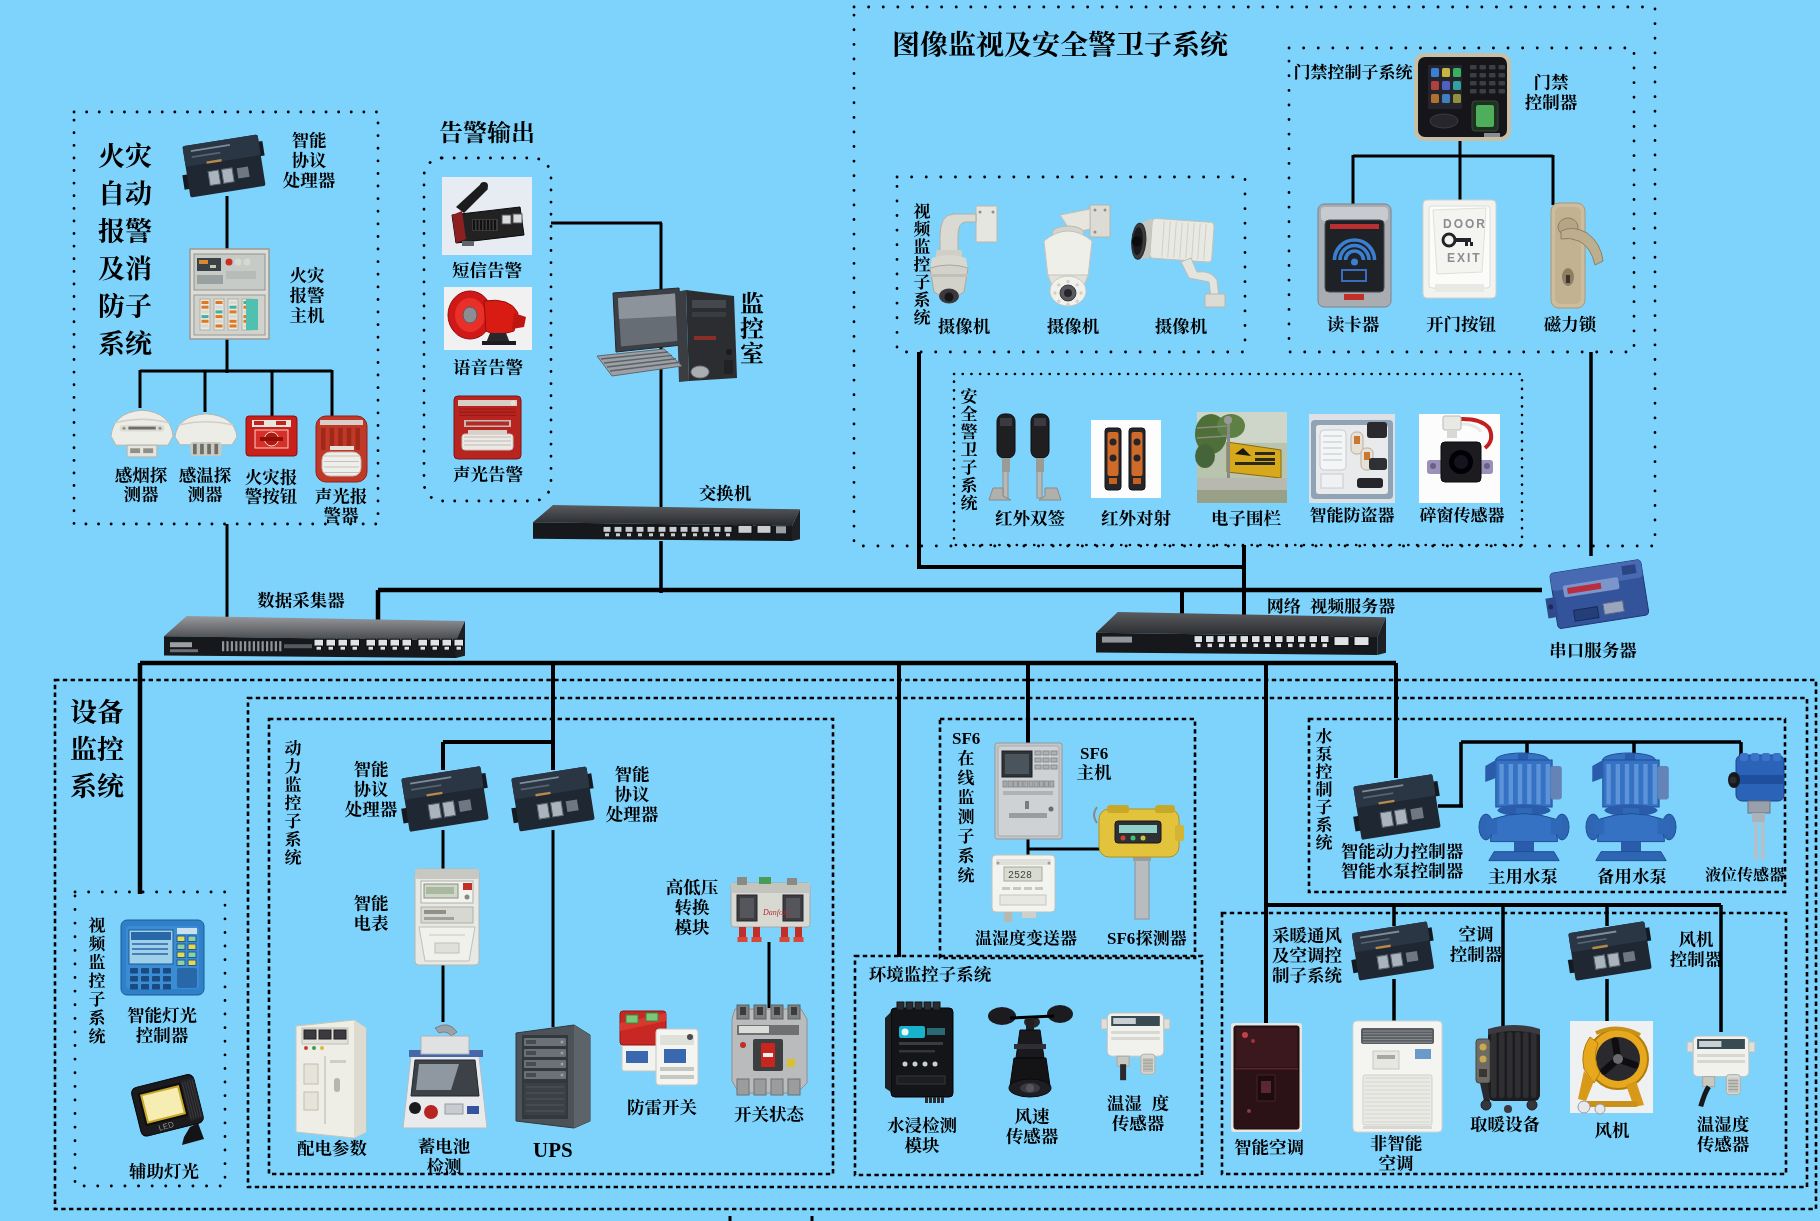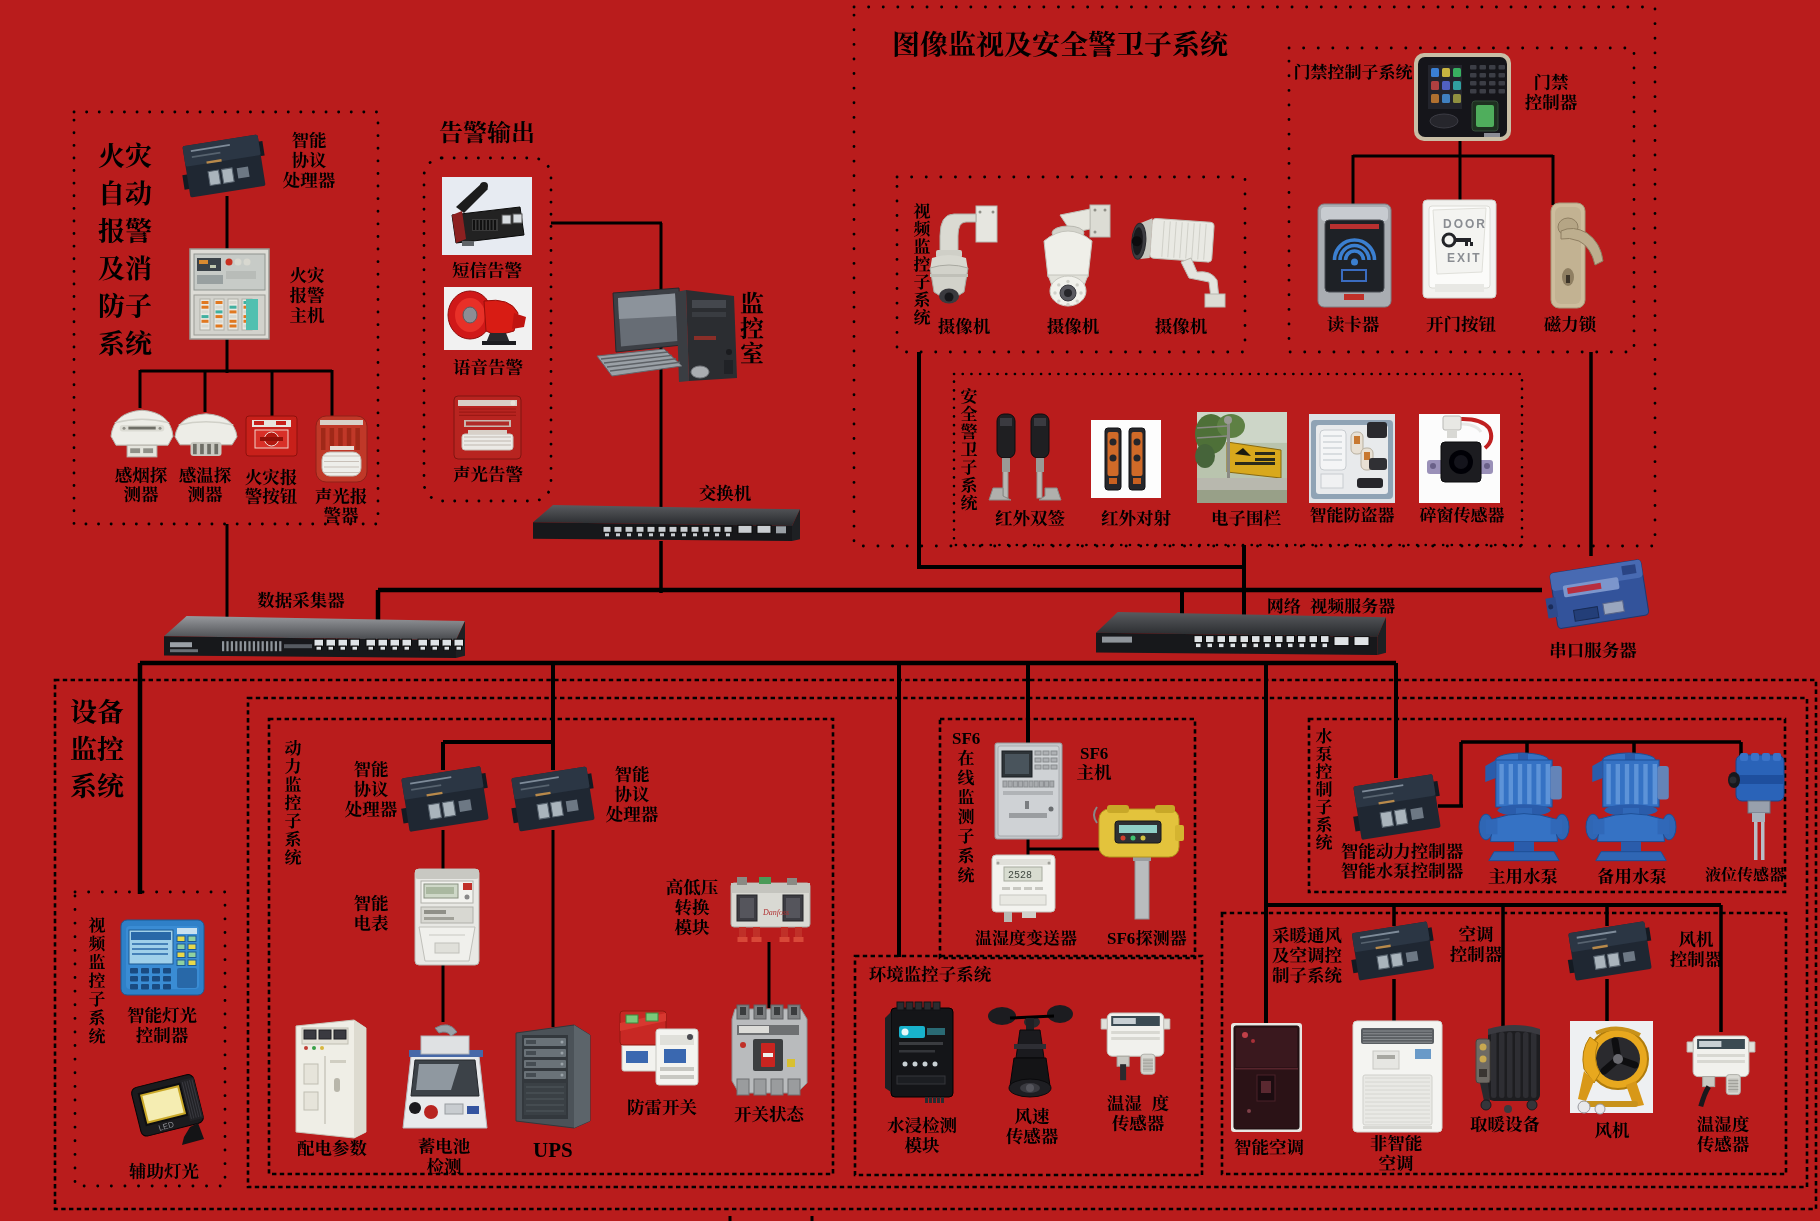--- a/index.html
+++ b/index.html
@@ -1,12 +1,12 @@
 <!DOCTYPE html>
-<html><head><meta charset="utf-8"><style>html,body{margin:0;padding:0;background:#fff}#c{position:relative;width:1820px;height:1221px;background:#b91c1c;overflow:hidden;font-family:"Liberation Sans",sans-serif}</style></head><body>
+<html><head><meta charset="utf-8"><style>html,body{margin:0;padding:0;background:#fff}#c{position:relative;width:1820px;height:1221px;background:#7dd3fc;overflow:hidden;font-family:"Liberation Sans",sans-serif}</style></head><body>
 <div id="c"><svg width="1820" height="1221" viewBox="0 0 1820 1221">
       <defs>
         <linearGradient id="gtop" x1="0" y1="0" x2="0" y2="1">
           <stop offset="0" stop-color="#97999d"></stop>
           <stop offset="1" stop-color="#46484c"></stop>
         </linearGradient>
         <linearGradient id="gtop2" x1="0" y1="0" x2="0" y2="1">
           <stop offset="0" stop-color="#595b5f"></stop>
           <stop offset="1" stop-color="#27292c"></stop>
         </linearGradient>

